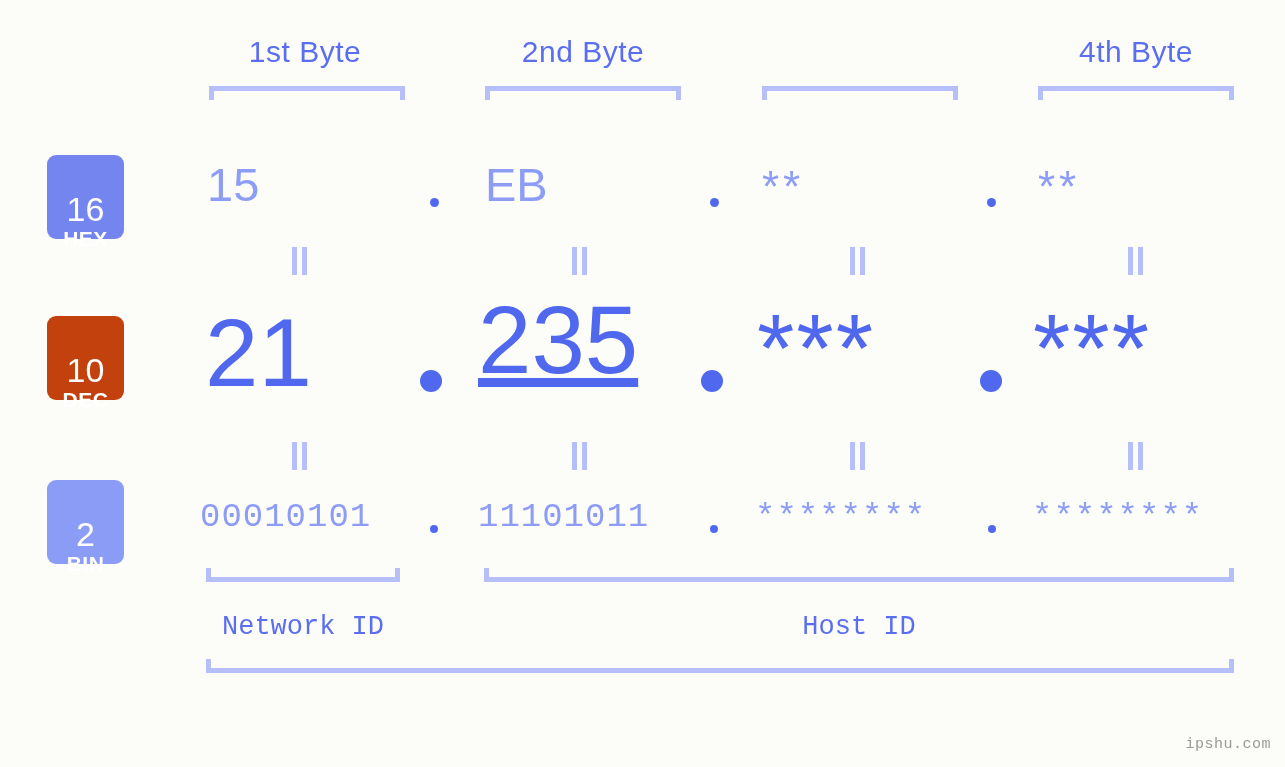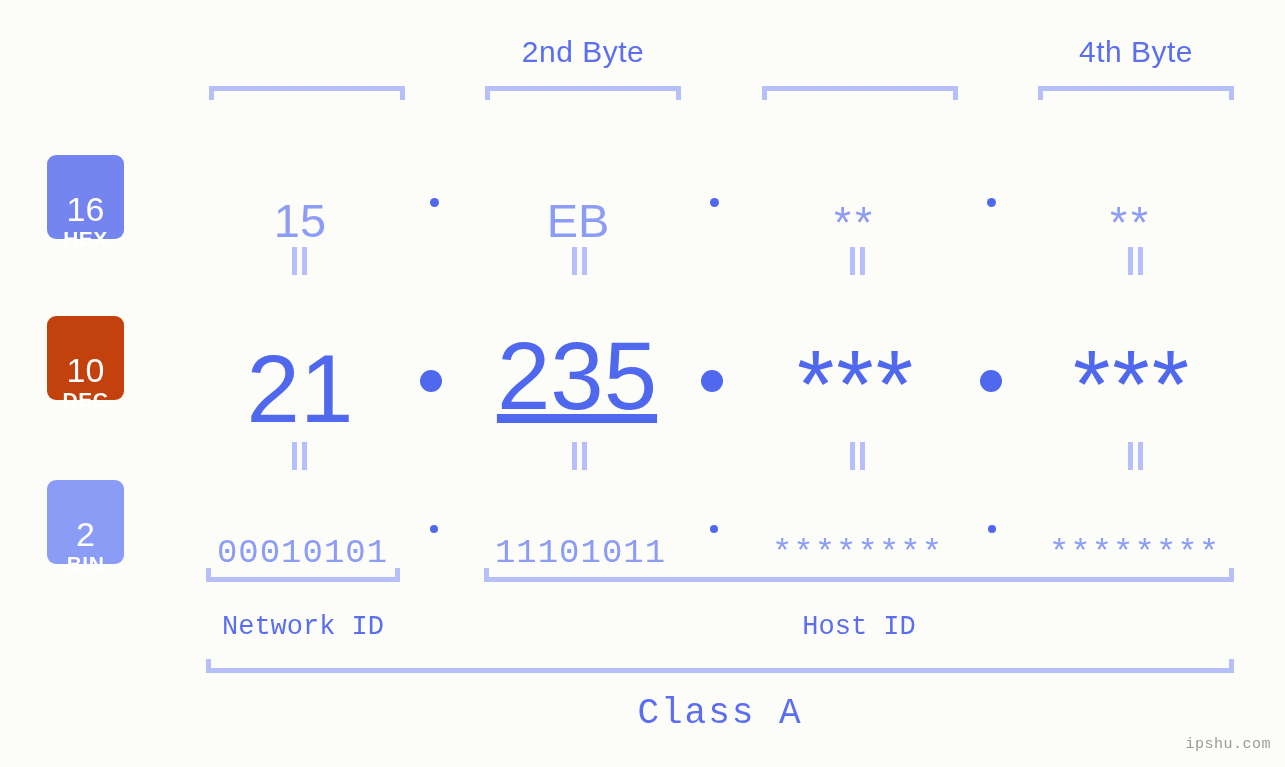--- a/index.html
+++ b/index.html
@@ -79,23 +79,21 @@
     display: block;
     font-size: 21px;
     line-height: 24px;
     font-weight: 700;
     letter-spacing: 0.5px;
   }
 
   
   .val-cell {
     position: absolute;
-    text-align: center;
     white-space: nowrap;
-    margin-top: 36px;
   }
 
   .hex-row .val-cell {
     font-family: "Liberation Sans", sans-serif;
     font-size: 47px;
     color: #8d9cf5;
     line-height: 50px;
   }
   .hex-row .val-cell.masked {
     font-size: 44px;
@@ -171,20 +169,21 @@
     font-size: 15px;
     color: #9a9a9a;
     letter-spacing: 0.5px;
   }
 </style>
 </head>
 <body>
 
 <div id="stage">
 
+  <div class="byte-header" style="left:205px; width:200px;">1st Byte</div>
   <div class="byte-header" style="left:483px; width:200px;">2nd Byte</div>
   <div class="byte-header" style="left:1036px; width:200px;">4th Byte</div>
 
   <div class="top-bracket" style="left:209px; width:196px;"></div>
   <div class="top-bracket" style="left:485px; width:196px;"></div>
   <div class="top-bracket" style="left:762px; width:196px;"></div>
   <div class="top-bracket" style="left:1038px; width:196px;"></div>
 
   <div class="base-badge" style="top:155px; height:84px; background:#7585f0;">
     <span class="num">16</span>
@@ -275,17 +274,16 @@
   </div>
 
   <div class="bottom-bracket" style="left:206px; top:568px; width:194px;"></div>
   <div class="bottom-bracket" style="left:484px; top:568px; width:750px;"></div>
 
   <div class="caption" style="left:203px; top:612px; width:200px;">Network ID</div>
   <div class="caption" style="left:759px; top:612px; width:200px;">Host ID</div>
 
   <div class="bottom-bracket" style="left:206px; top:659px; width:1028px;"></div>
 
-  <div class="caption classlabel" style="left:520px; top:693px; width:400px;">Class A</div>
 
   <div class="watermark">ipshu.com</div>
 
 </div>
 
 </body></html>

